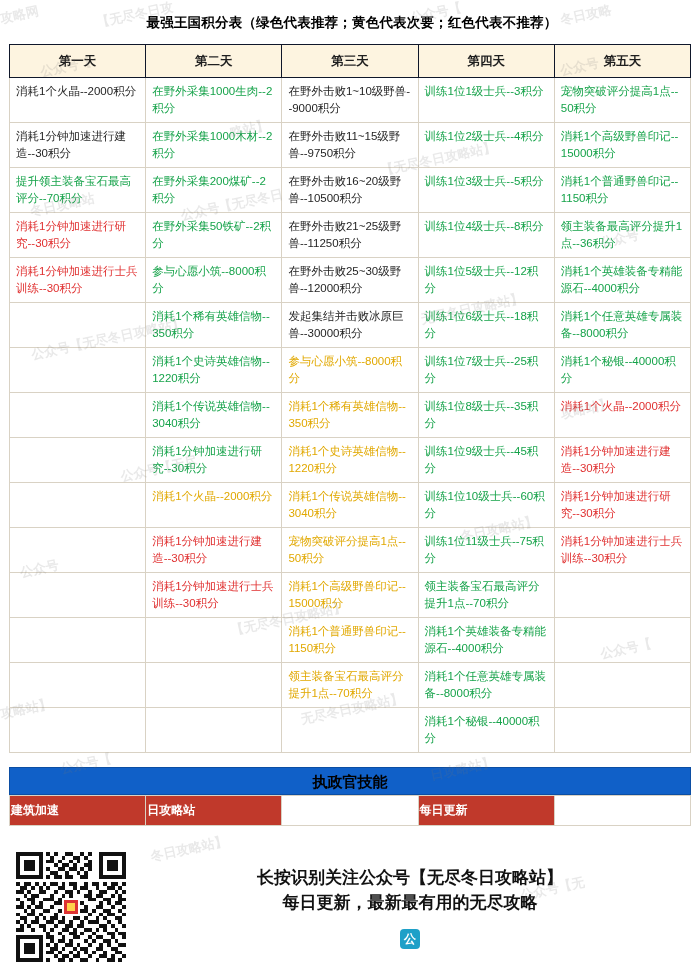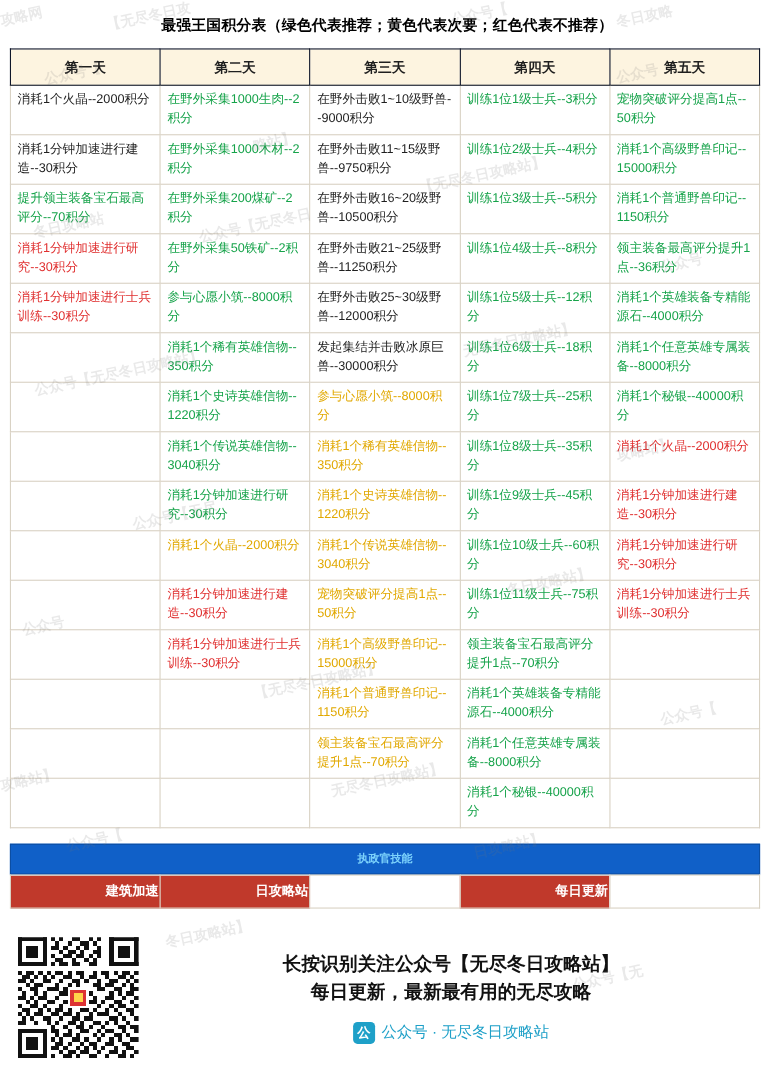--- a/index.html
+++ b/index.html
@@ -54,39 +54,39 @@
   .c-green { color: #16a34a; }
   .c-yellow { color: #e1a800; }
   .c-red { color: #e03030; }
   .c-dark { color: #1f1f1f; }
   .empty { }
 
   .officer-bar {
     width: 682px;
     margin: 14px auto 0 auto;
     background: #1060c8;
-    color: #7dd3fc;
+    color: #000000;
     text-align: center;
-    font-size: 10px;
+    font-size: 15px;
     font-weight: bold;
     height: 28px;
     line-height: 28px;
     border: 1px solid #0c4ea3;
     box-sizing: border-box;
   }
   table.skills {
     border-collapse: collapse;
     width: 682px;
     margin: 0 auto;
     table-layout: fixed;
   }
   table.skills td {
     border: 1px solid #d9d2c4;
     height: 30px;
-    text-align: right;
+    text-align: left;
     font-size: 12px;
     font-weight: bold;
     box-sizing: border-box;
   }
   td.skill-on {
     background: #c0392b;
     color: #ffffff;
     border-color: #a5301f;
   }
   td.skill-off {
@@ -536,21 +536,20 @@
           <rect x="12.6" y="12.6" width="3.8" height="3.8" fill="#d33"></rect>
           <rect x="13.4" y="13.4" width="2.2" height="2.2" fill="#ffd24a"></rect>
         </g>
       </svg>
     </div>
     <div class="footer-text">
       <div class="footer-line">长按识别关注公众号【无尽冬日攻略站】</div>
       <div class="footer-line">每日更新，最新最有用的无尽攻略</div>
       <div class="gzh">
         <span class="badge">公</span>
-        <span>公众号 · 无尽冬日攻略站</span>
       </div>
     </div>
   </div>
 
   <div id="watermark-layer" style="position:absolute;left:0;top:0;width:700px;height:979px;">
       <div class="wm" style="left: 0px; top: 6px;">攻略网</div>
       <div class="wm" style="left: 96px; top: 6px;">【无尽冬日攻</div>
       <div class="wm" style="left: 410px; top: 4px;">公众号【</div>
       <div class="wm" style="left: 560px; top: 6px;">冬日攻略</div>
       <div class="wm" style="left: 40px; top: 58px;">公众号【</div>

